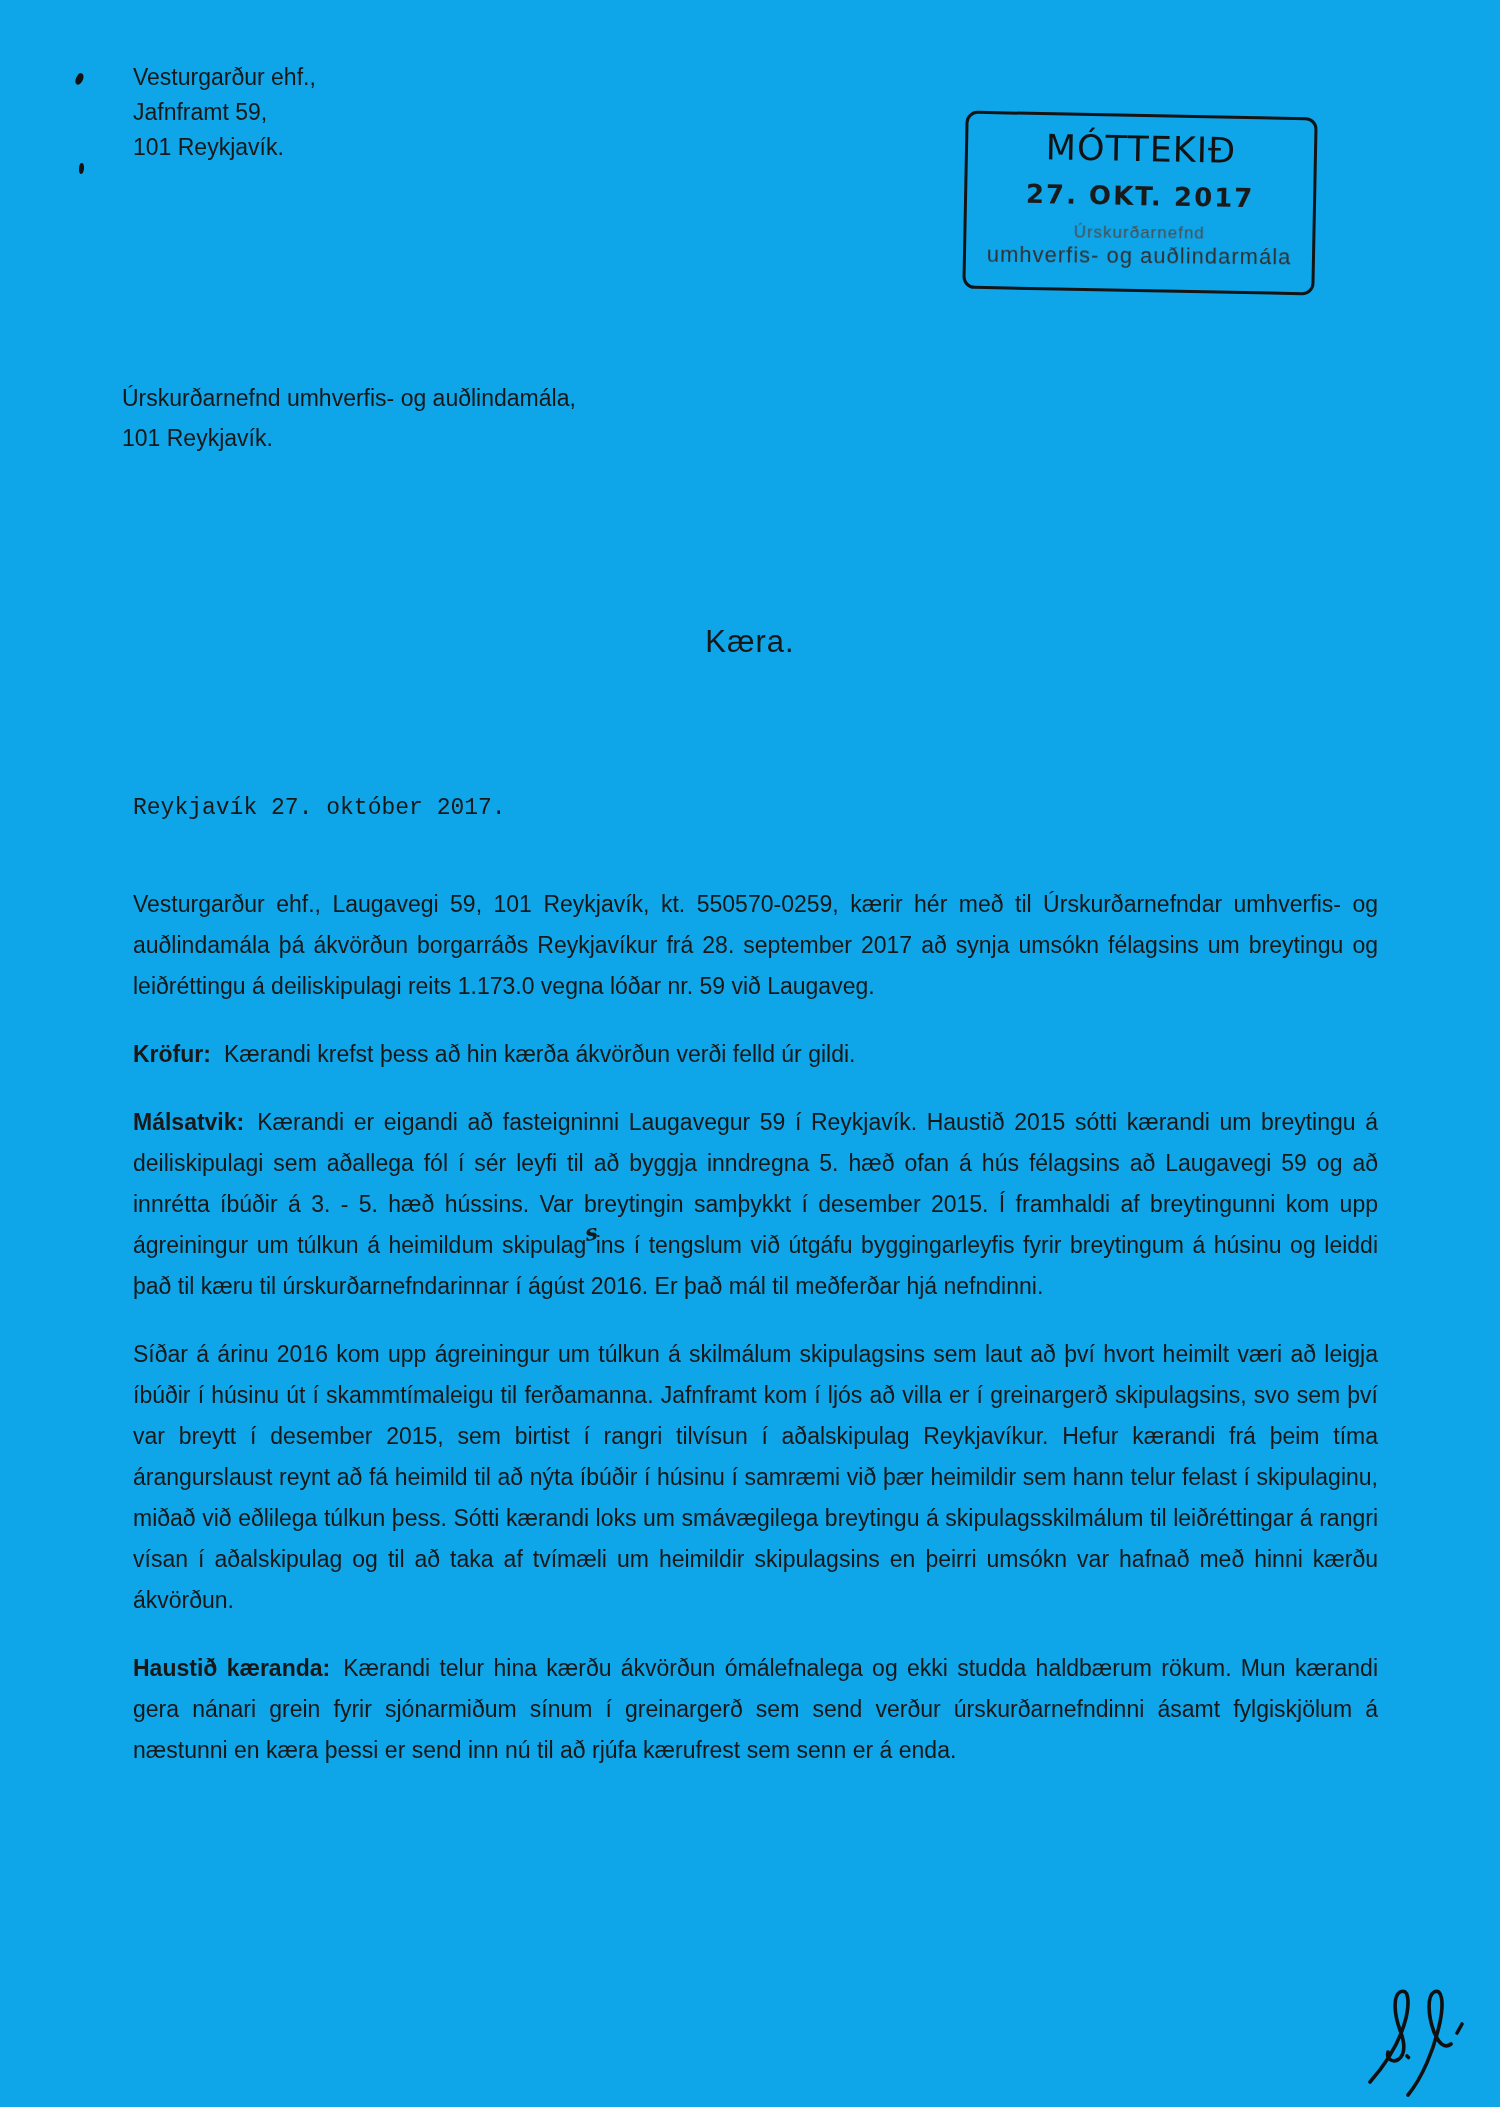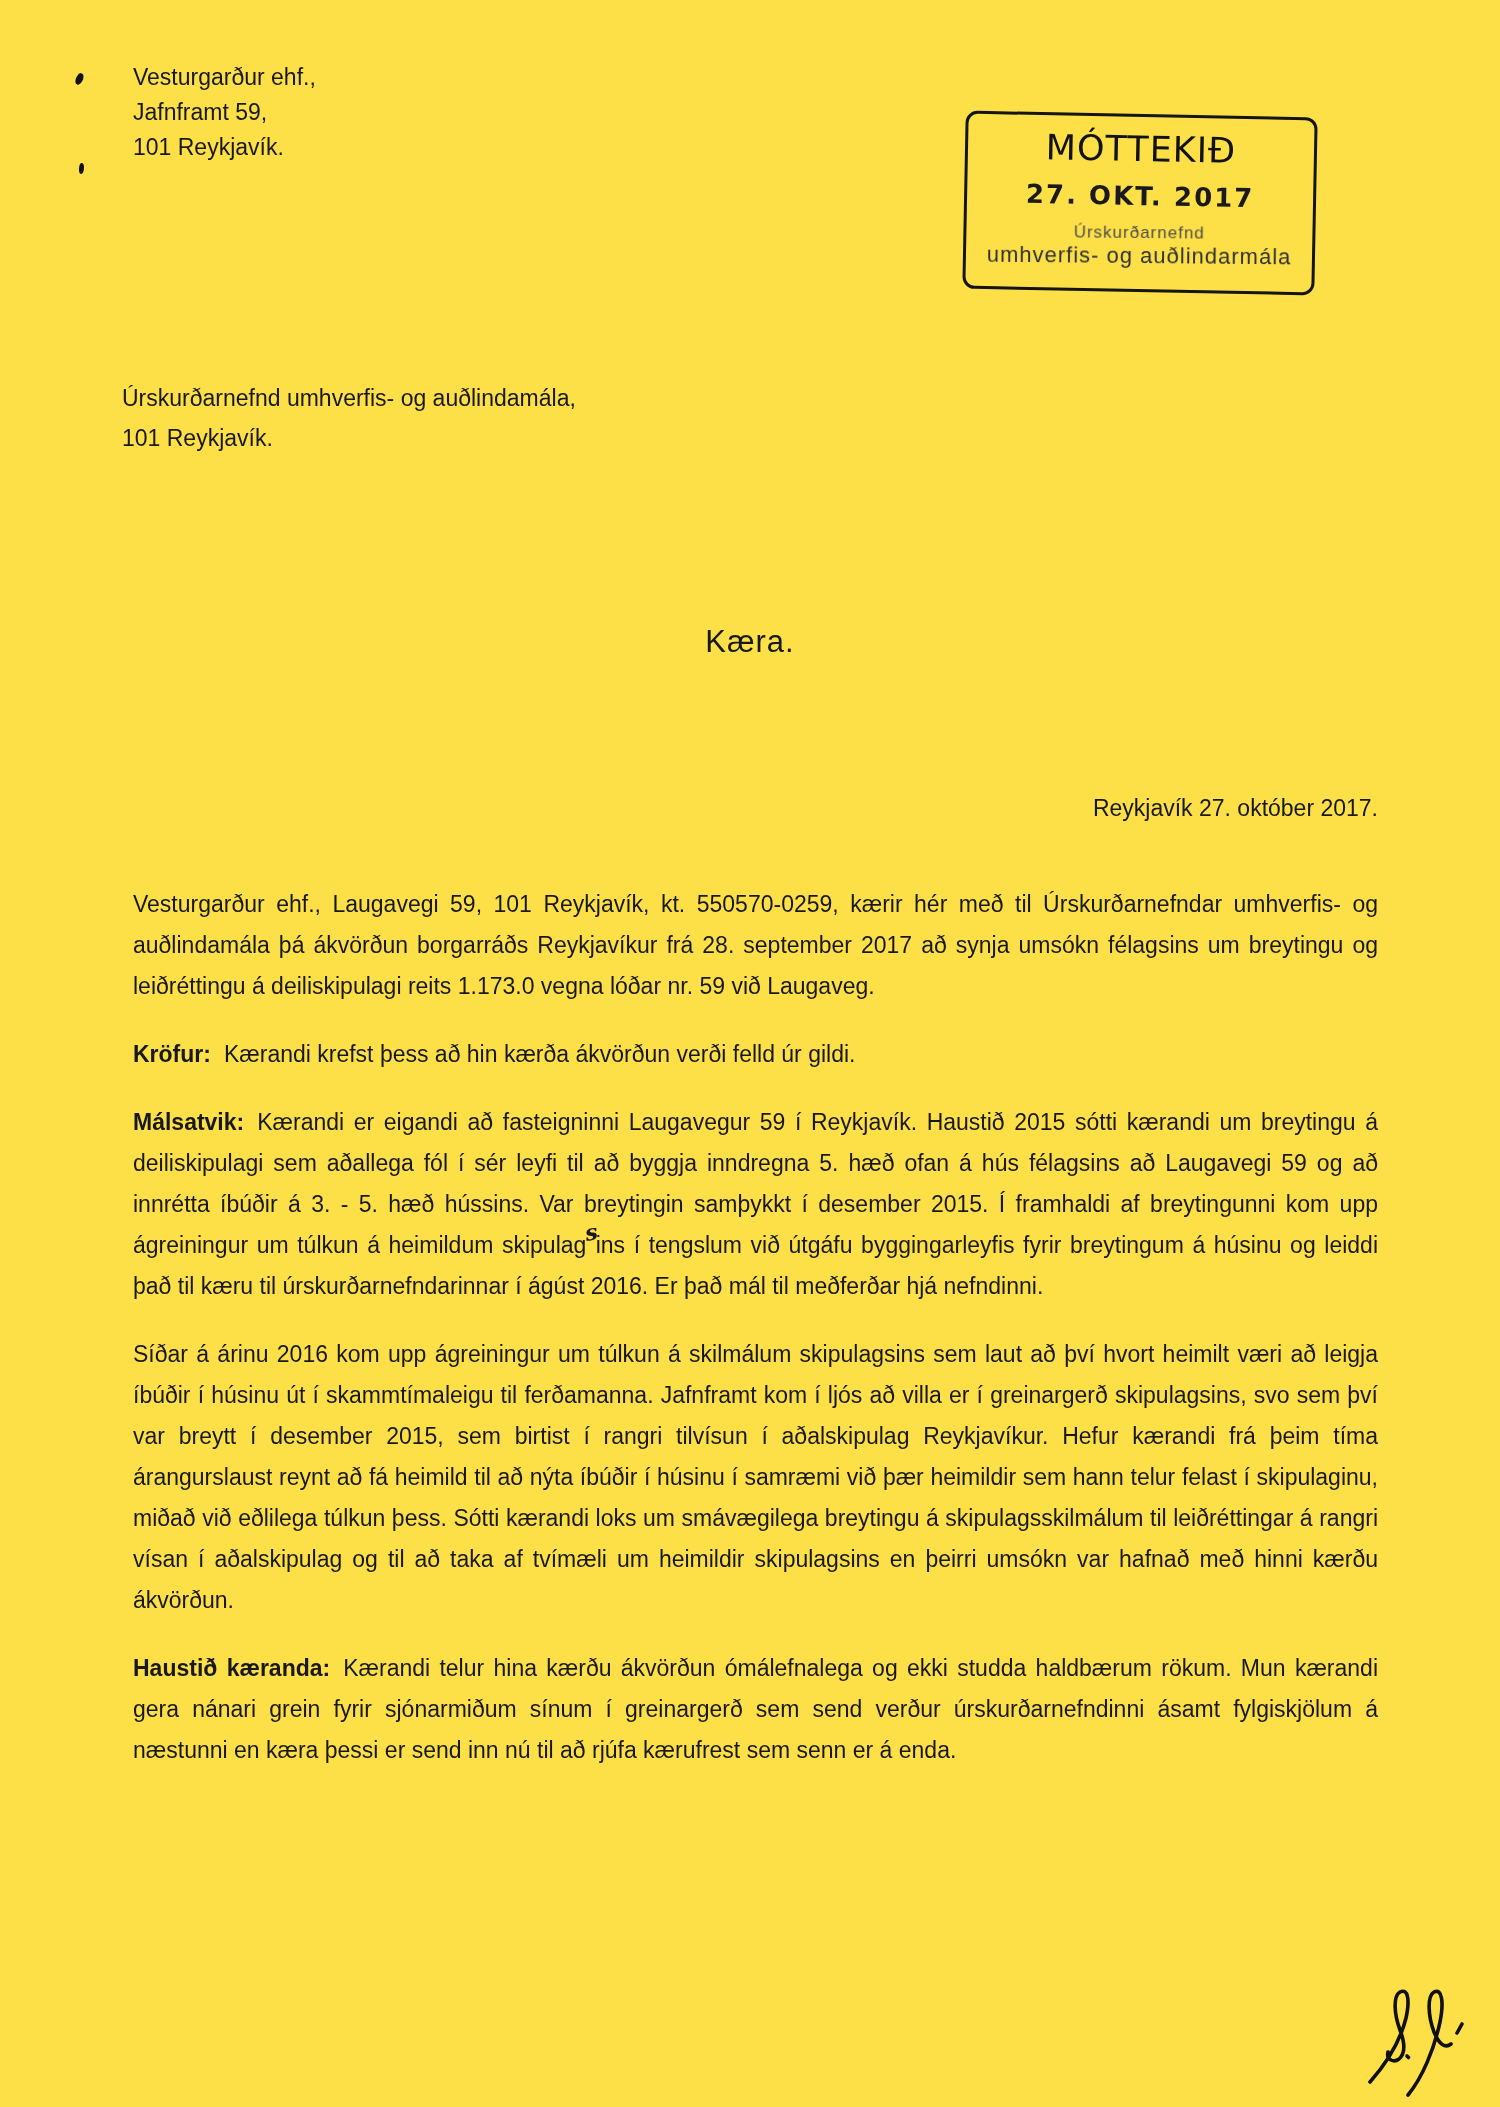--- a/index.html
+++ b/index.html
@@ -1,21 +1,21 @@
 <!DOCTYPE html>
 <html><head>
 <meta charset="utf-8">
 <style>
   html, body { margin: 0; padding: 0; background: #ffffff; }
 
   .page {
     position: relative;
     width: 1500px;
     height: 2107px;
-    background: #fde047;
+    background: #0ea5e9;
     font-family: "Liberation Sans", sans-serif;
     color: #181818;
     overflow: hidden;
   }
 
   
   .speck { position: absolute; background: #121212; border-radius: 45% 60% 50% 55%; }
   .speck-1 { left: 76px; top: 73px;  width: 7px;  height: 12px; transform: rotate(28deg); }
   .speck-2 { left: 79px; top: 163px; width: 5px;  height: 11px; transform: rotate(8deg); }
 
@@ -53,21 +53,21 @@
   .stamp-org-2 { font-size: 22px; letter-spacing: 1px; color: #303030; line-height: 26px; }
 
   .doc-title {
     position: absolute; left: 0; top: 624px; width: 100%;
     text-align: center;
     font-size: 31px; font-weight: normal; letter-spacing: 1px;
   }
 
   .date-line {
     position: absolute; left: 133px; top: 795px; width: 1245px;
-    text-align: right; font-size: 23px;
+    font-size: 23px; font-family: Liberation Mono, monospace;
   }
 
   .body-text {
     position: absolute; left: 133px; top: 876px; width: 1245px;
     font-size: 23px; line-height: 41px;
     text-align: justify;
   }
   .body-text p { margin: 8px 0 27px 0; }
   .body-text strong { margin-right: 13px; }
 

